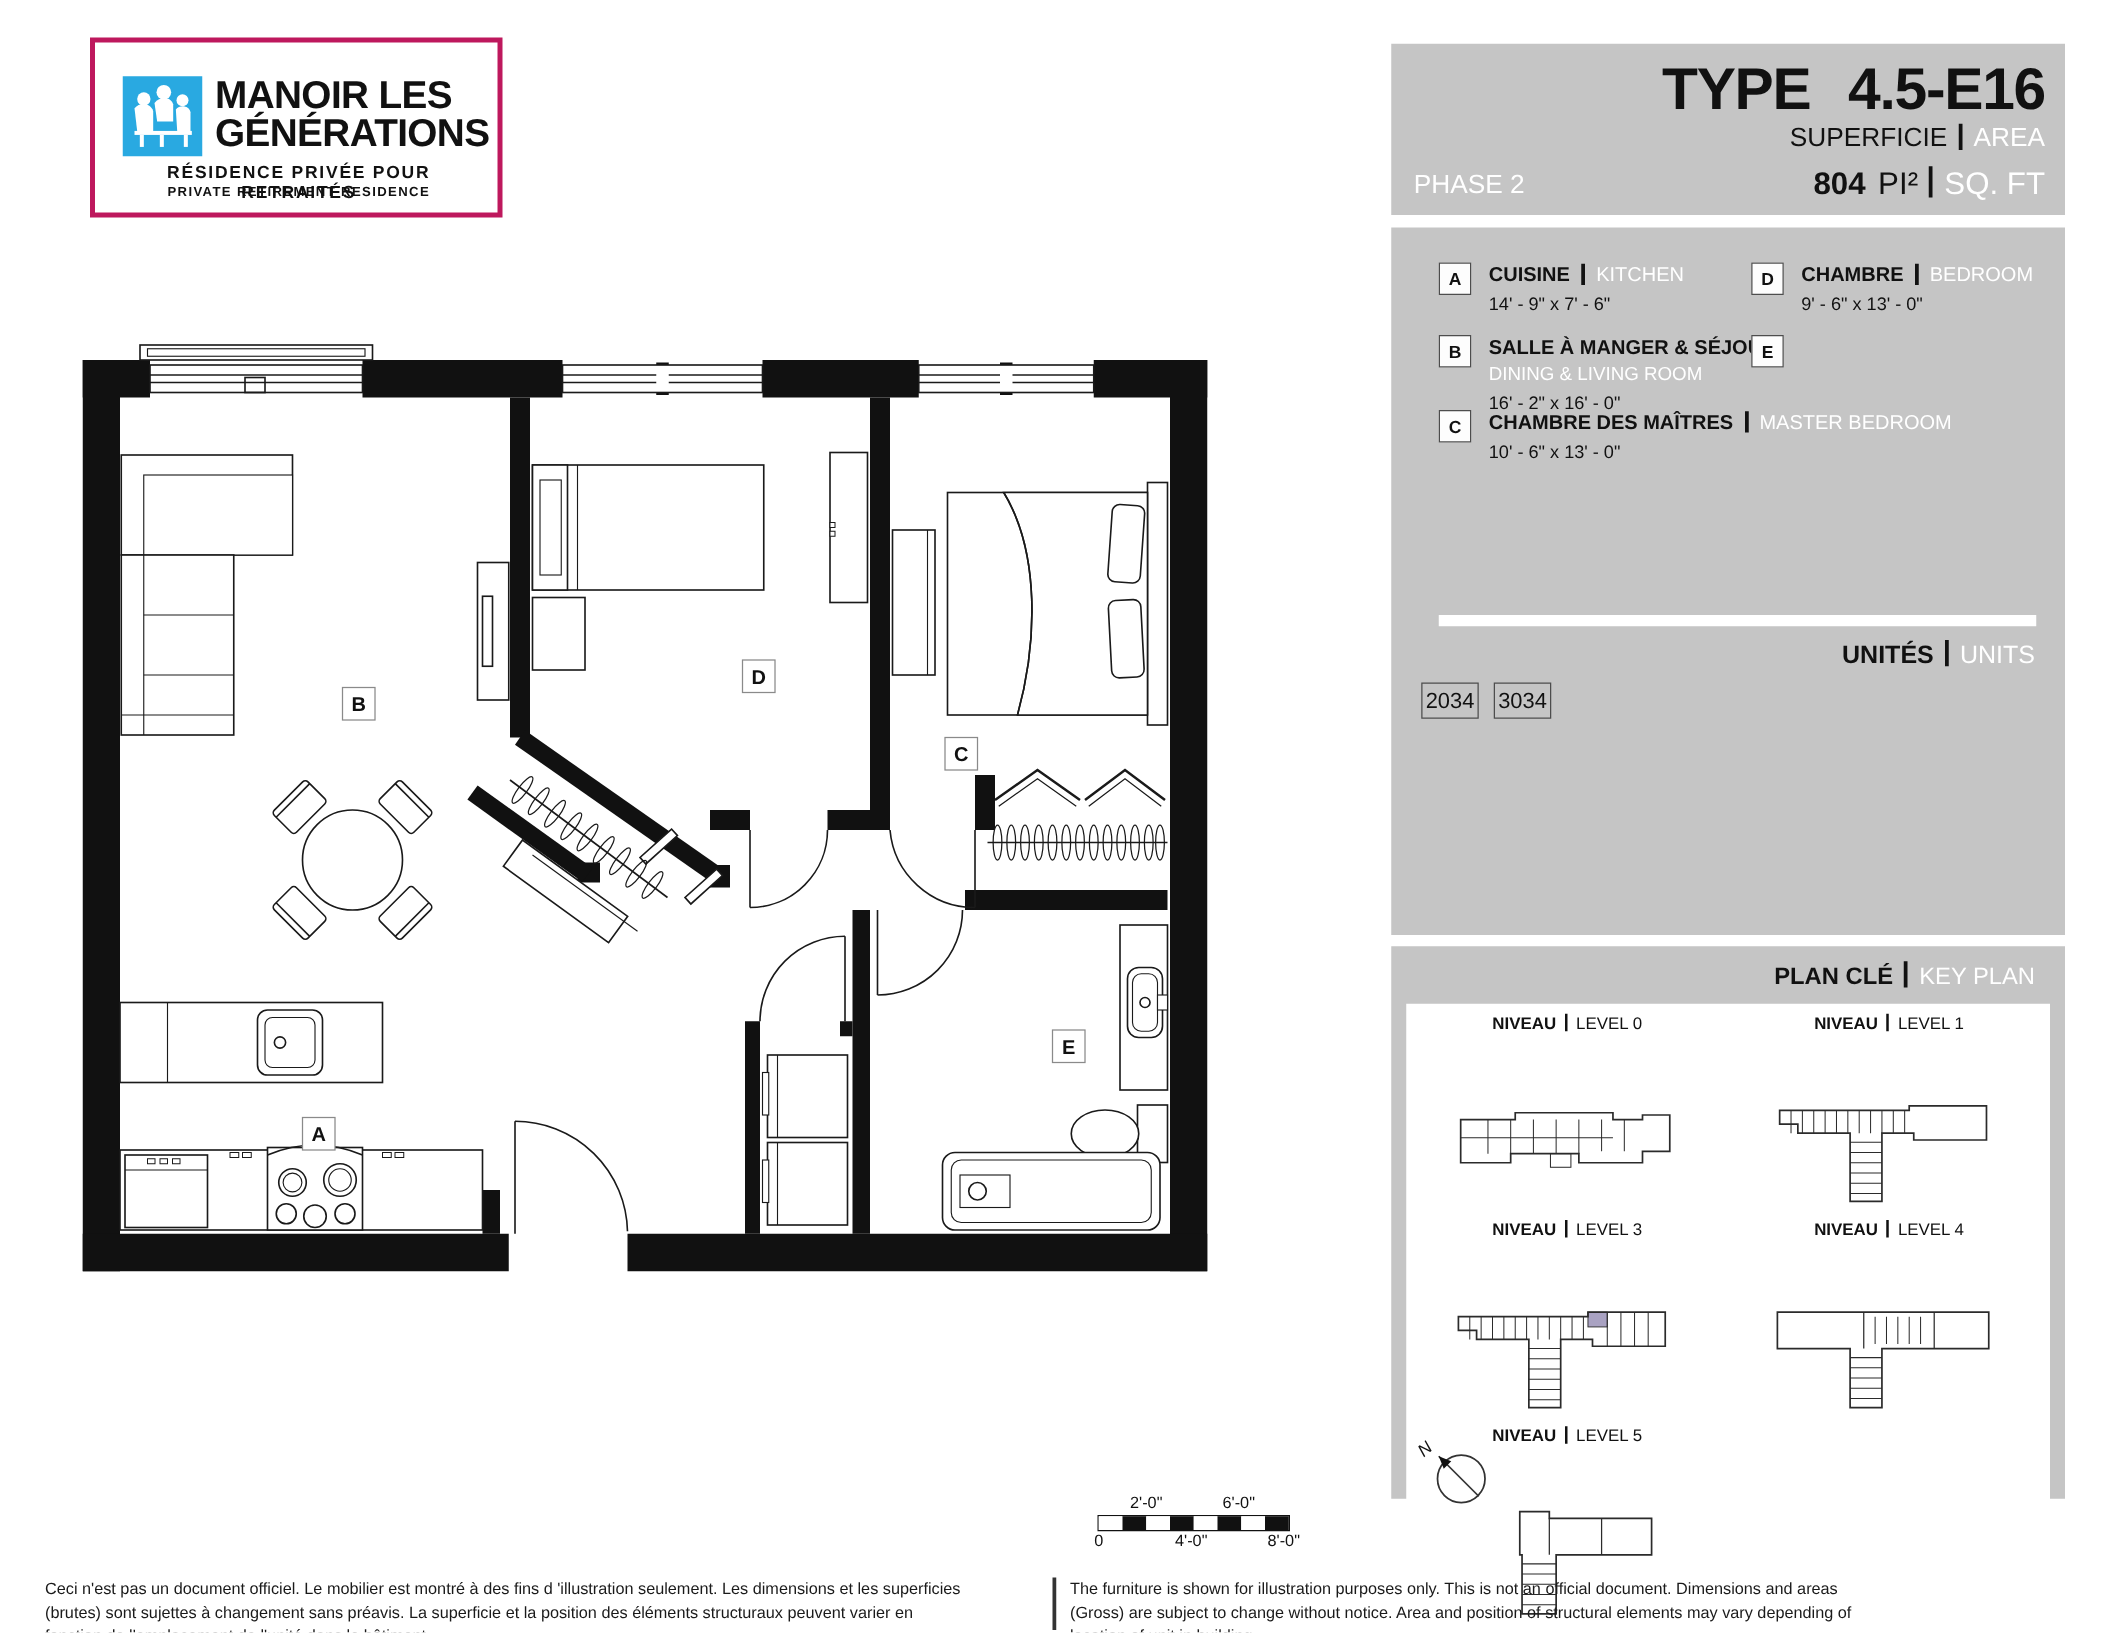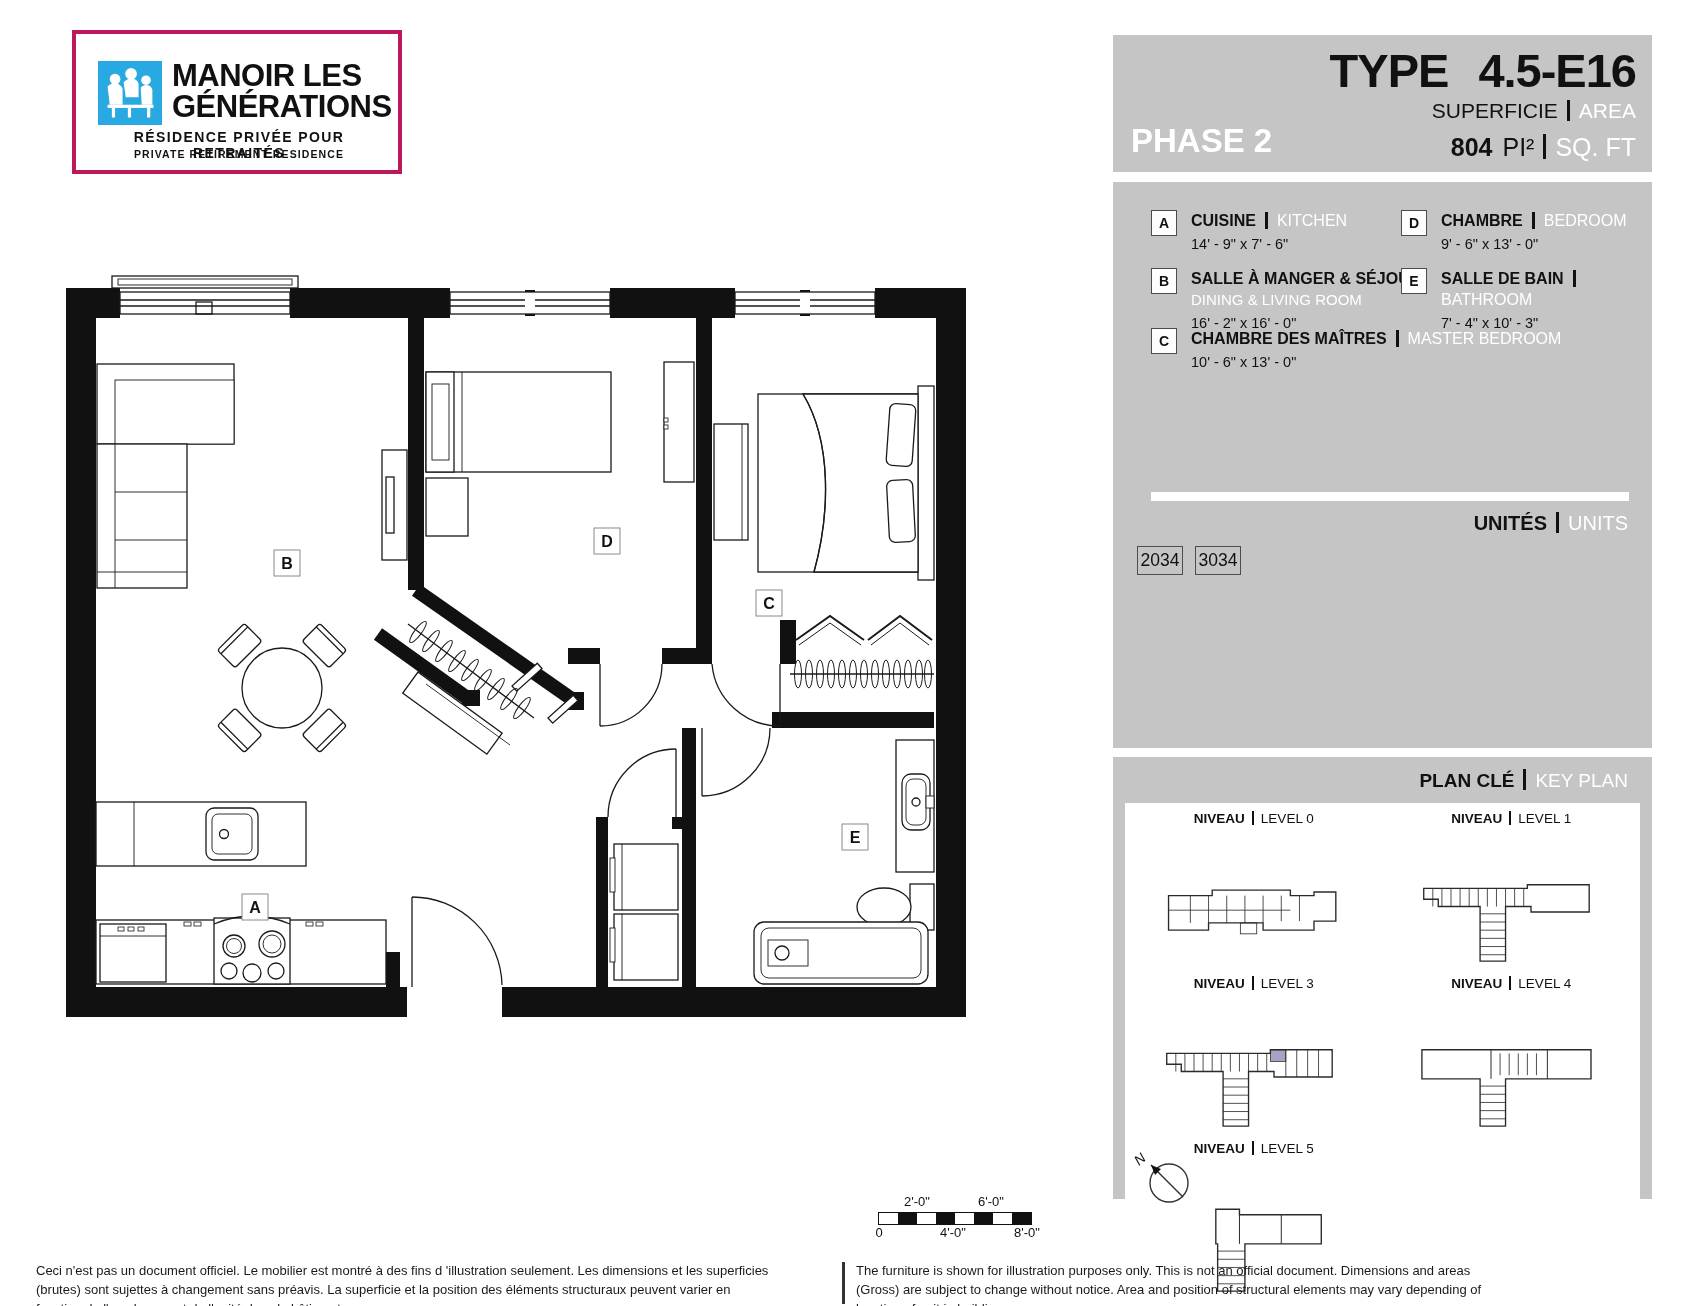--- a/index.html
+++ b/index.html
@@ -13,21 +13,21 @@
   .logo{left:48px;top:30px;width:322px;height:136px;border:4px solid #be185d;background:#fff;margin-left:24px;}
   .logo-sq{position:absolute;left:22px;top:26px;width:64px;height:66px;}
   .logo-t1{position:absolute;left:96px;top:26px;font-size:31px;line-height:31px;font-weight:800;letter-spacing:-.5px;}
   .logo-sub1{position:absolute;left:18px;top:95px;width:290px;text-align:center;font-size:14px;font-weight:600;letter-spacing:1.4px;}
   .logo-sub2{position:absolute;left:18px;top:114px;width:290px;text-align:center;font-size:10.5px;font-weight:600;letter-spacing:1.1px;}
   
   .hdr{left:1113px;top:35px;width:539px;height:137px;}
   .hdr-type{position:absolute;right:16px;top:8px;font-size:47px;font-weight:800;letter-spacing:-1px;}
   .hdr-type .gap{display:inline-block;width:30px;}
   .hdr-sup{position:absolute;right:16px;top:64px;font-size:21px;font-weight:500;}
-  .hdr-phase{position:absolute;left:18px;bottom:12px;font-size:33px;font-weight:700;color:#fff;}
+  .hdr-phase{position:absolute;left:18px;bottom:12px;font-size:21px;font-weight:400;color:#fff;}
   .hdr-area{position:absolute;right:16px;bottom:10px;font-size:25px;font-weight:500;}
   .hdr-area b{font-size:25px;font-weight:800;margin-right:10px;}
   
   .lgd{left:1113px;top:182px;width:539px;height:566px;}
   .lg-item{position:absolute;display:flex;align-items:flex-start;}
   .lg-key{width:24px;height:24px;border:1.5px solid #4d4d4d;background:#fdfdfd;display:inline-flex;
           align-items:center;justify-content:center;font-size:14px;font-weight:800;flex:none;}
   .lg-body{margin-left:14px;line-height:21px;}
   .lg-line b{font-size:16px;font-weight:800;}
   .lg-line .wtxt{font-size:16px;font-weight:500;}
@@ -132,24 +132,20 @@
     <div class="lg-item" style="left:288px;top:28px">
       <span class="lg-key">D</span>
       <span class="lg-body">
         <span class="lg-line"><b>CHAMBRE</b><i class="sep s16"></i><span class="wtxt">BEDROOM</span></span>
         <span class="lg-dims">9' - 6" x 13' - 0"</span>
       </span>
     </div>
 
     <div class="lg-item" style="left:288px;top:86px">
       <span class="lg-key">E</span>
-      <span class="lg-body">
-        <span class="lg-line"><b>SALLE DE BAIN</b><i class="sep s16"></i><span class="wtxt">BATHROOM</span></span>
-        <span class="lg-dims">7' - 4" x 10' - 3"</span>
-      </span>
     </div>
 
     <div class="lg-div"></div>
     <div class="lg-units">
       <b>UNITÉS</b><i class="sep s20"></i><span class="wtxt">UNITS</span>
     </div>
     <div class="unit-box" style="left:24px">2034</div>
     <div class="unit-box" style="left:82px">3034</div>
   </div>
 

